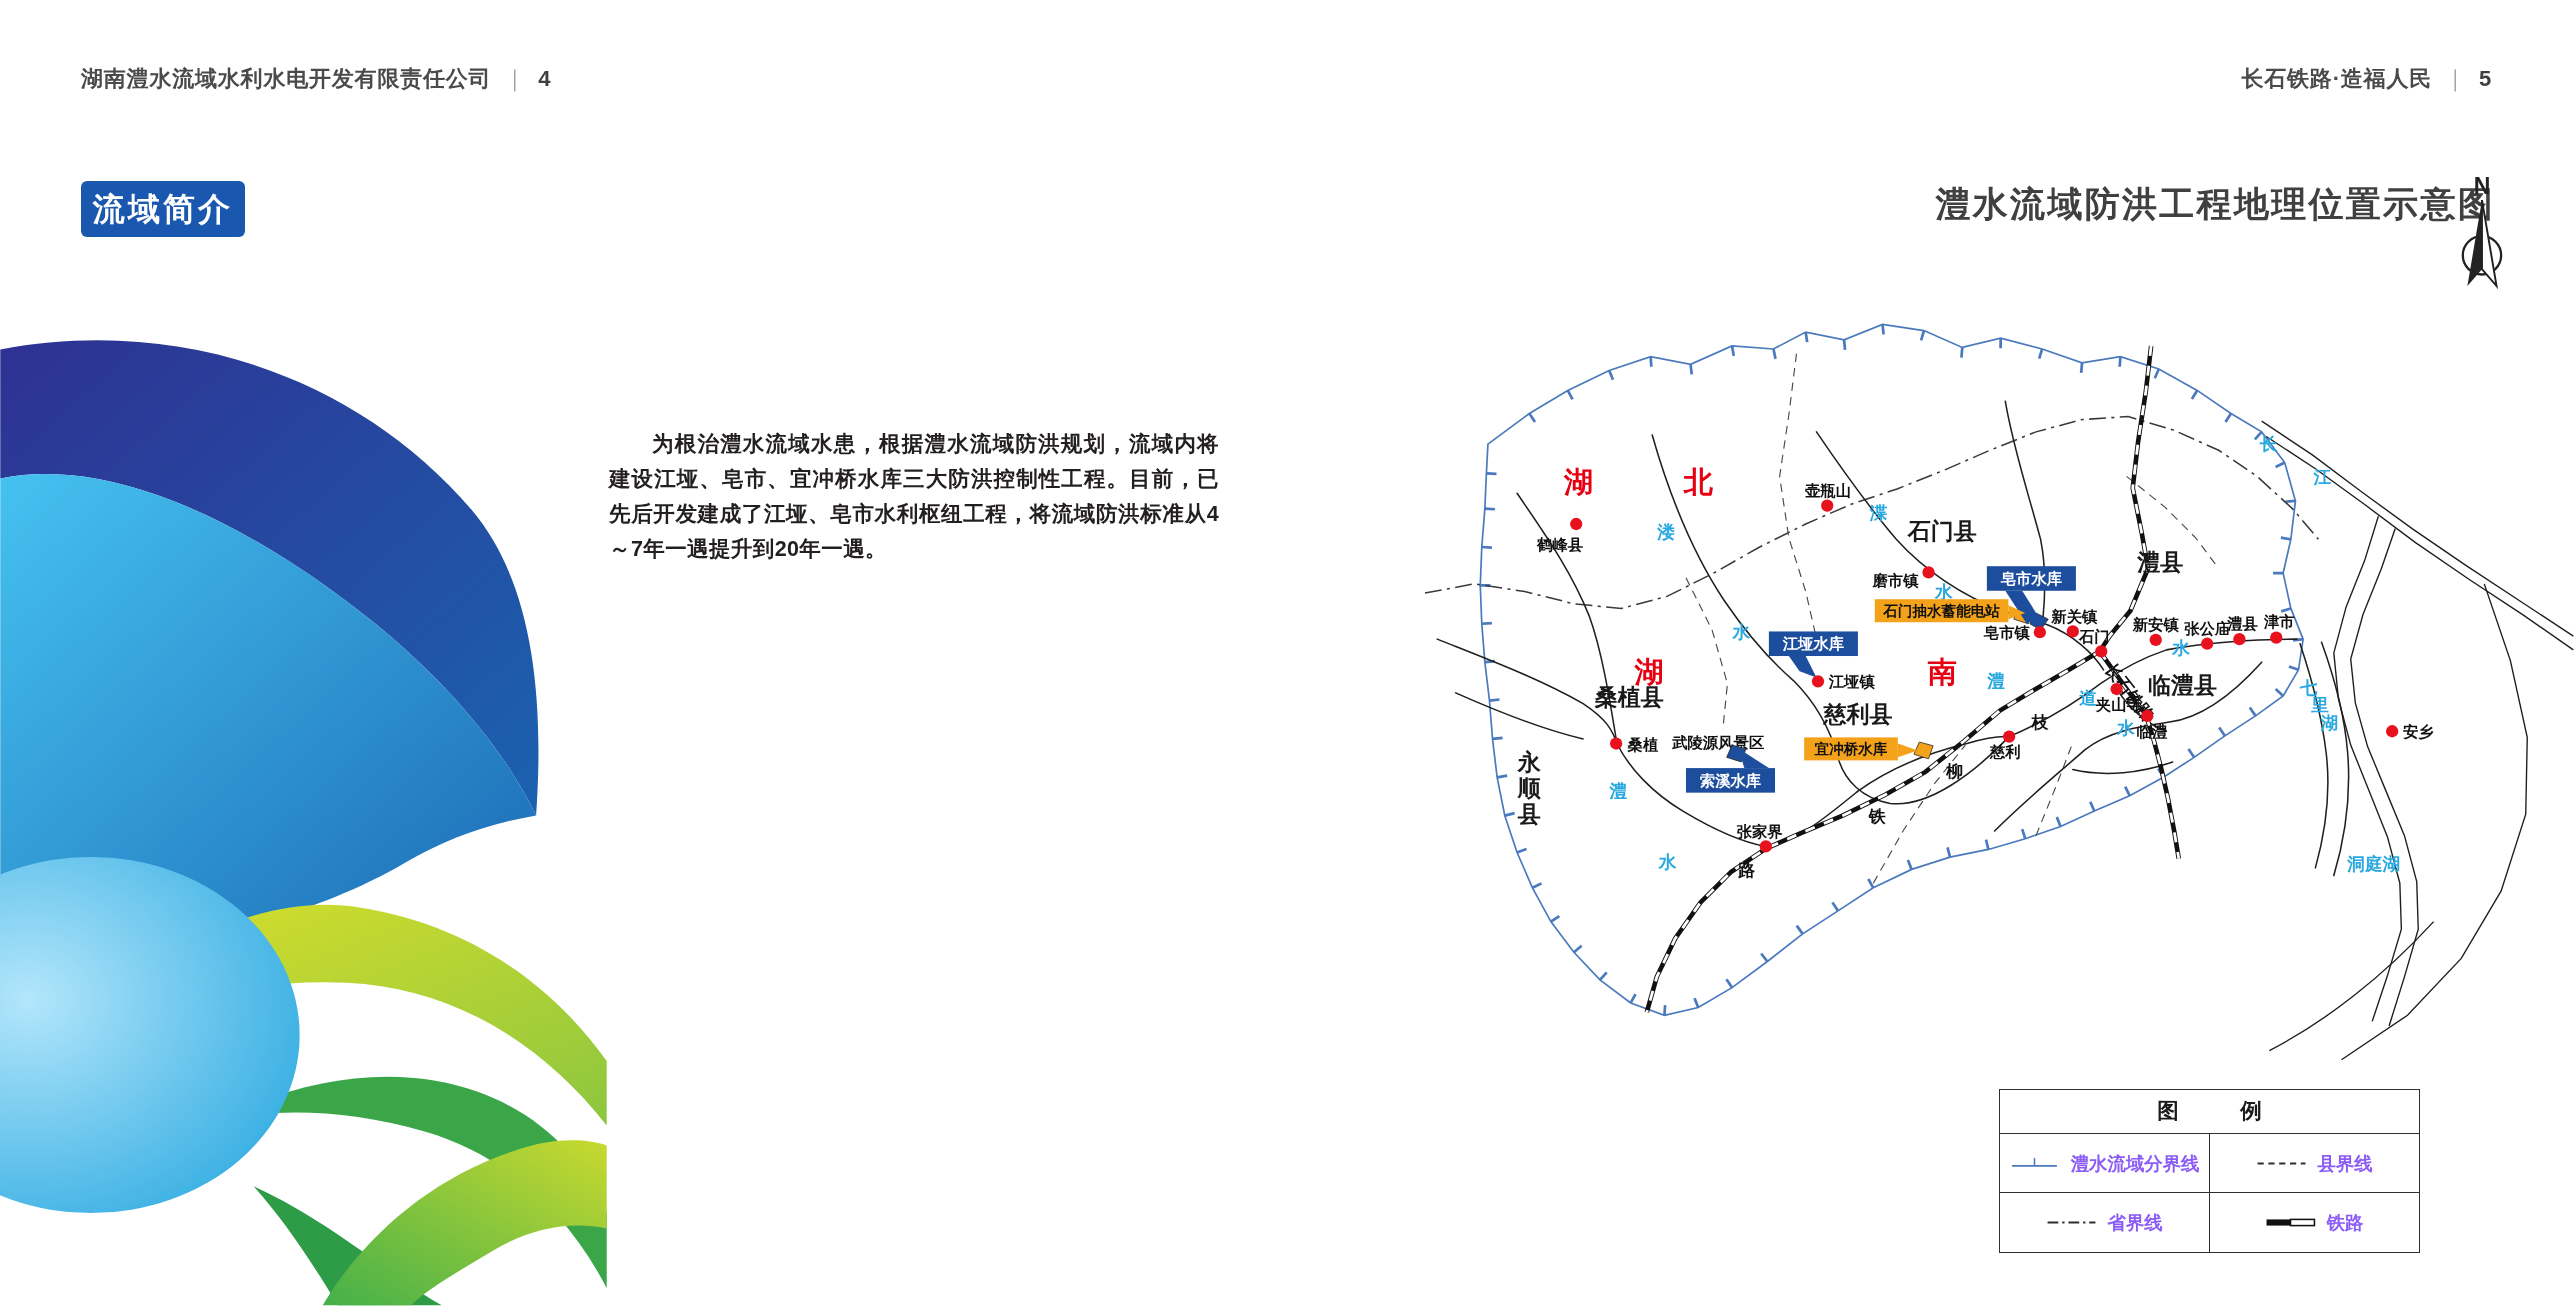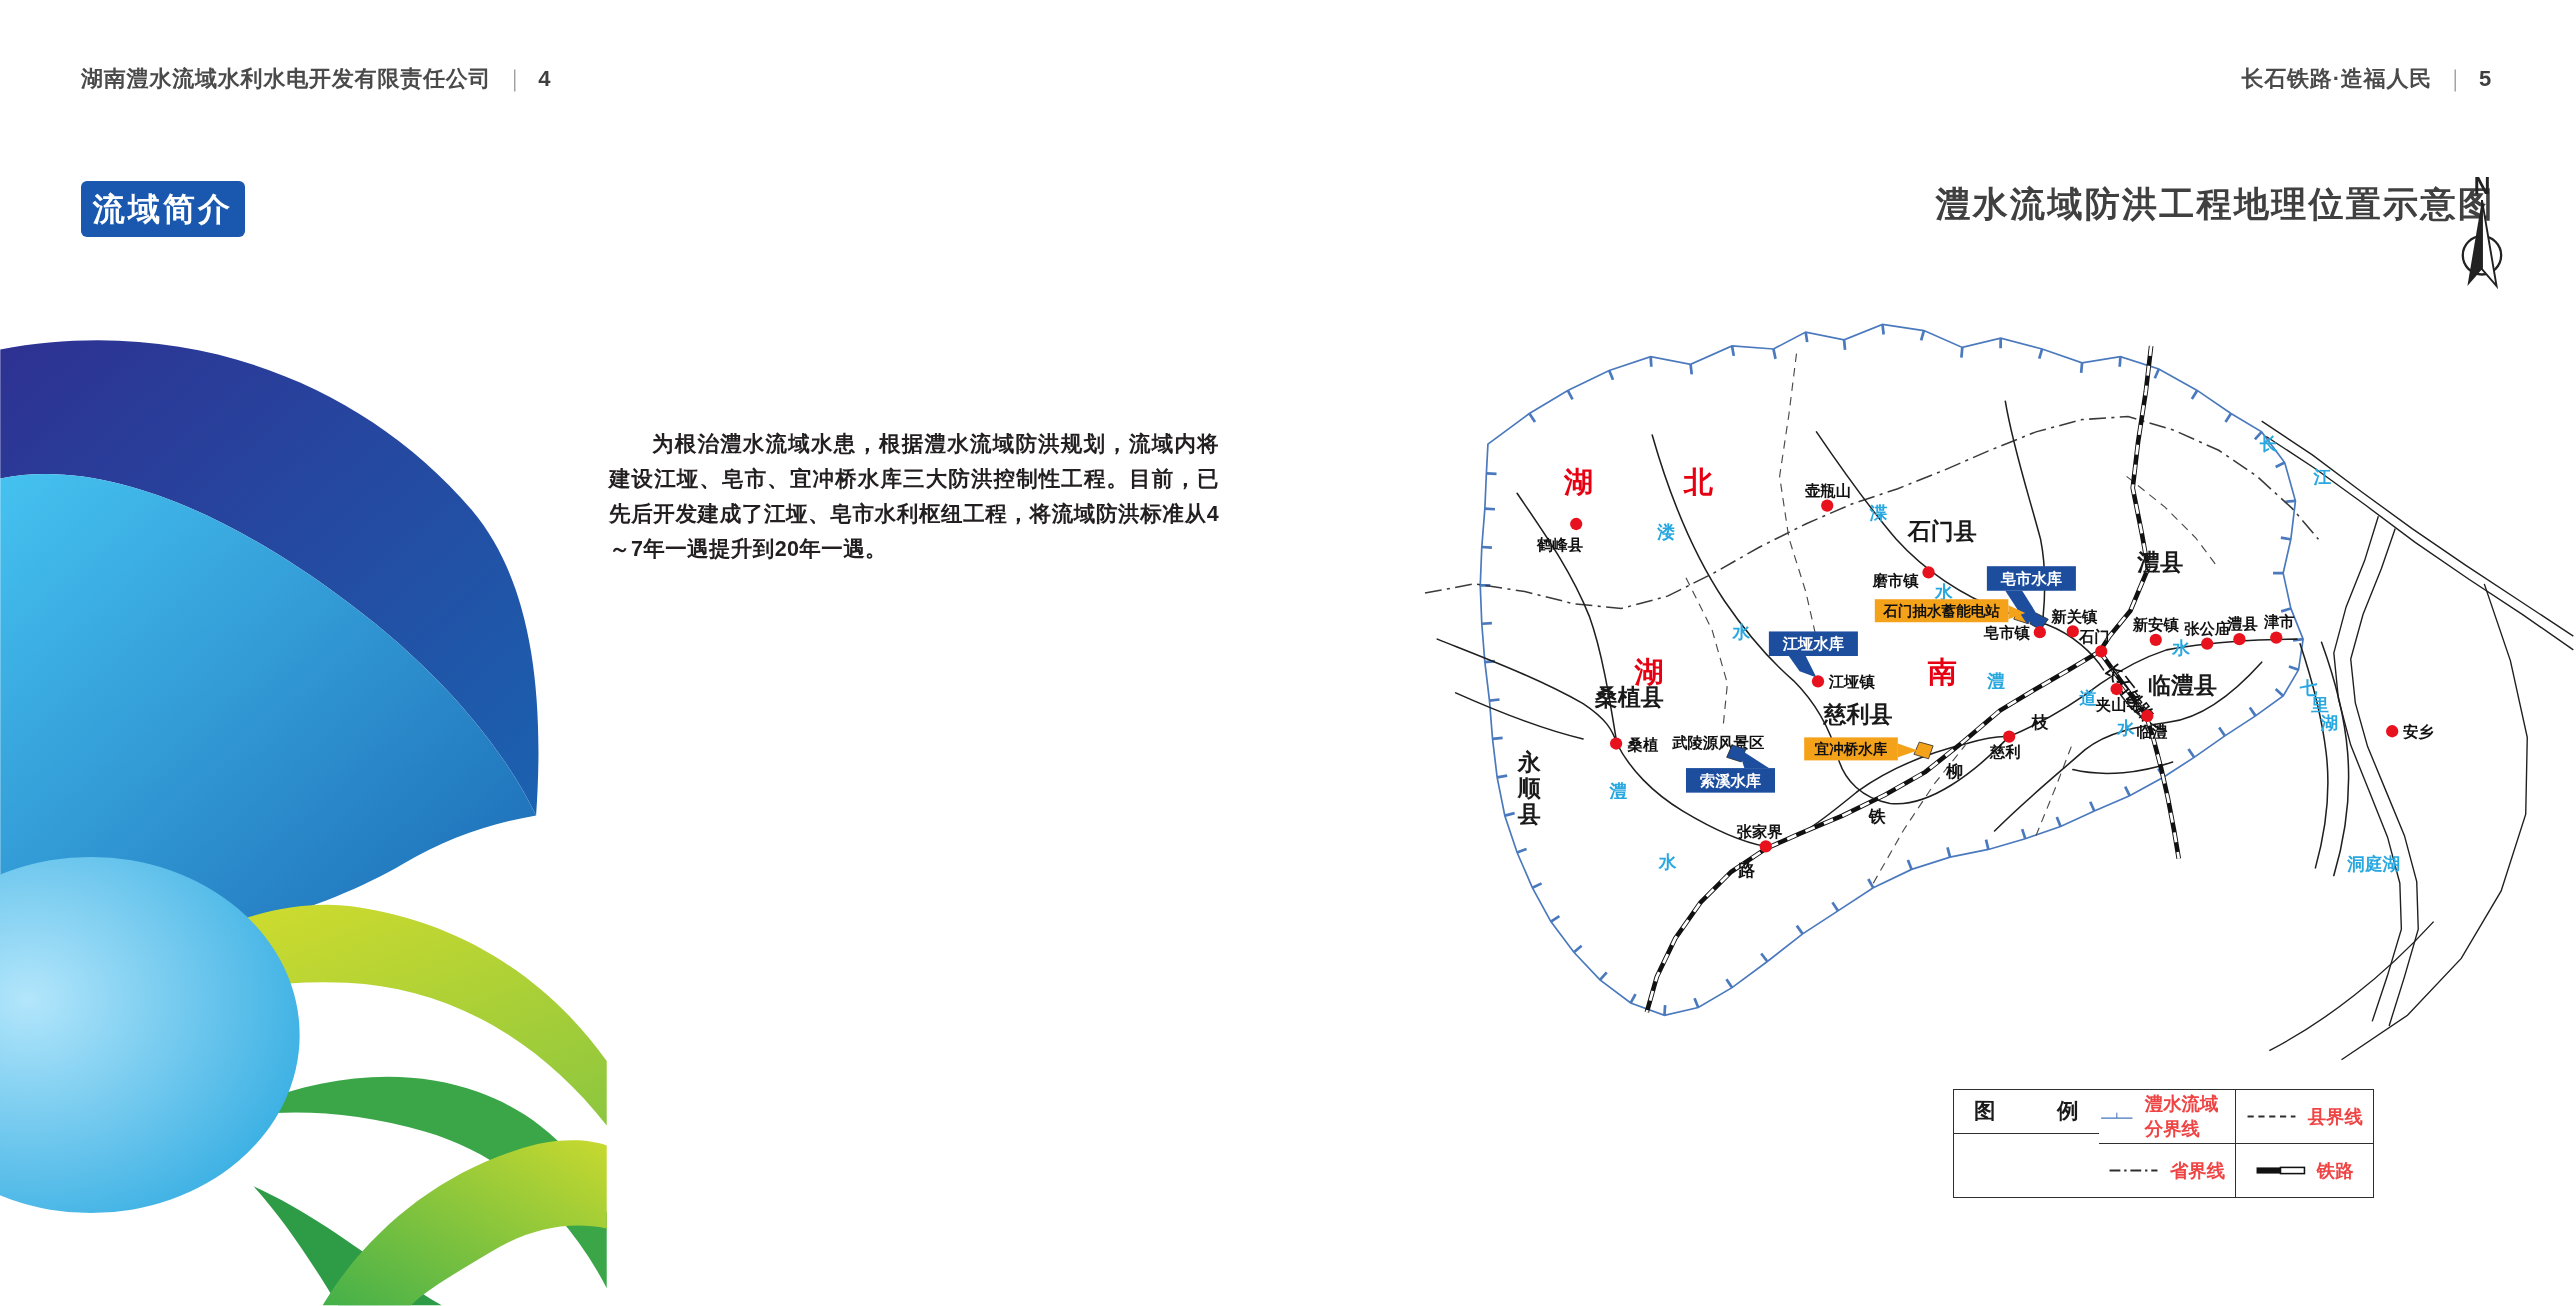--- a/index.html
+++ b/index.html
@@ -39,35 +39,35 @@
   .map-county{font-size:30px;font-weight:bold;fill:#1a1a1a;}
   .map-town{font-size:20px;font-weight:bold;fill:#111111;}
   .map-riv{font-size:23px;font-weight:bold;fill:#29a8e0;}
   .map-rail{font-size:22px;font-weight:bold;fill:#111111;}
   .map-scenic{font-size:20px;font-weight:bold;fill:#111111;}
   .res-text-blue{font-size:20px;font-weight:bold;fill:#ffffff;}
   .res-text-orange{font-size:19px;font-weight:bold;fill:#111111;}
   .compass-n{font-size:30px;font-weight:bold;fill:#222222;}
   
   .legend{
-    left:1953px;top:1089px;width:421px;height:109px;border:1.5px solid #2e2e2e;background:#ffffff;
-    display:flex;flex-direction:row;box-sizing:border-box;
+    left:1999px;top:1089px;width:421px;height:164px;border:1.5px solid #2e2e2e;background:#ffffff;
+    display:flex;flex-direction:column;box-sizing:border-box;
   }
   .legend-title{
     height:43px;line-height:43px;text-align:center;font-size:21.5px;font-weight:bold;color:#1a1a1a;
     border-bottom:1.5px solid #2e2e2e;letter-spacing:20px;text-indent:20px;
   }
   .legend-grid{flex:1;display:grid;grid-template-columns:1fr 1fr;grid-template-rows:1fr 1fr;}
   .legend-cell{
     display:flex;align-items:center;justify-content:center;gap:10.7px;
     border-right:1.5px solid #2e2e2e;border-bottom:1.5px solid #2e2e2e;box-sizing:border-box;
   }
   .legend-cell:nth-child(2n){border-right:none;}
   .legend-cell:nth-child(3),.legend-cell:nth-child(4){border-bottom:none;}
-  .legend-label{font-size:18.4px;font-weight:bold;color:#ef4444;}
+  .legend-label{font-size:18.4px;font-weight:bold;color:#8b5cf6;}
 </style>
 </head>
 <body>
 
 <div class="abs page-header hdr-left">
   <span>湖南澧水流域水利水电开发有限责任公司</span><span class="pgdiv">｜</span><span class="pgnum">4</span>
 </div>
 
 <div class="abs badge">流域简介</div>
 

